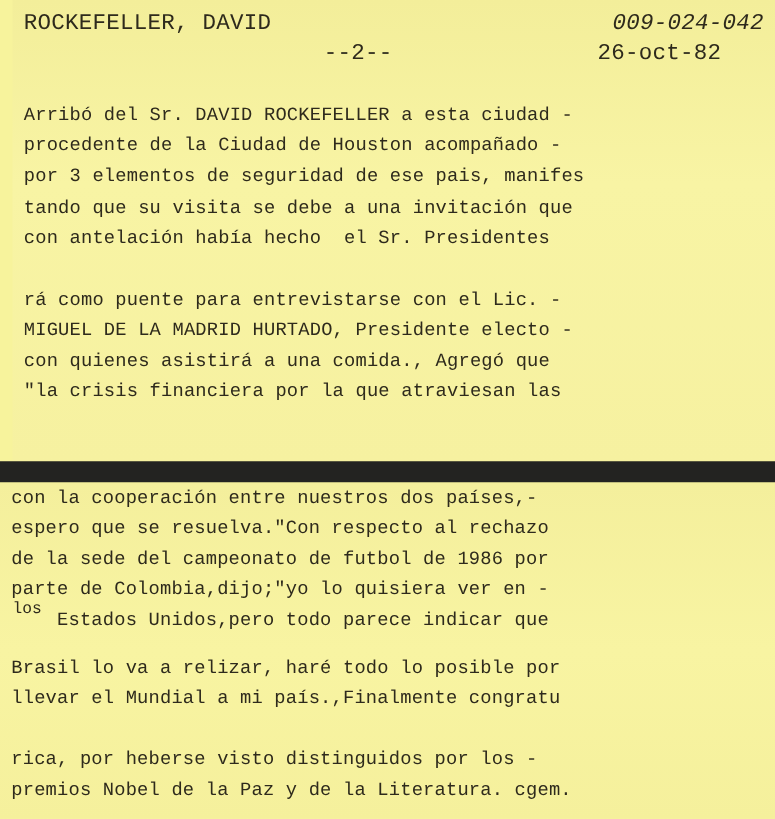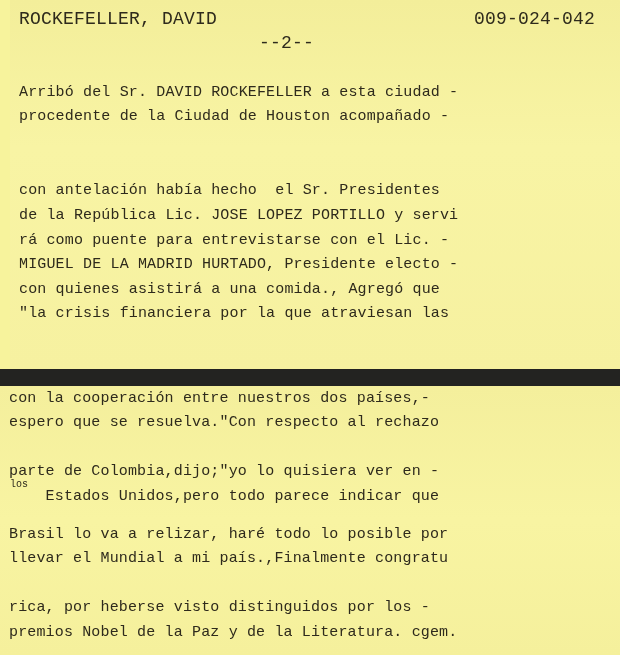--- a/index.html
+++ b/index.html
@@ -19,45 +19,48 @@
   .divider {
     position: absolute; left: 0; top: 369px; width: 620px; height: 17px;
     background: #232321;
   }
   .hdr {
     position: absolute; font-size: 18px; letter-spacing: 0.2px; white-space: nowrap;
   }
   .line {
     position: absolute; left: 9px; font-size: 15px; white-space: pre; letter-spacing: 0.15px;
   }
-  .sub { position: absolute; font-size: 10px; left: 10px; }
+  .sub { position: absolute; font-size: 13px; left: 10px; }
 </style>
 </head>
 <body>
 
 <div class="card card-top">
   <div class="hdr" style="left:9px; top:9px;">ROCKEFELLER, DAVID</div>
-  <div class="hdr" style="left:464px; top:9px;">009-024-042</div>
+  <div class="hdr" style="left:480px; top:9px;font-style:italic;">009-024-042</div>
   <div class="hdr" style="left:249px; top:33px;">--2--</div>
+  <div class="hdr" style="left:468px; top:33px;">26-oct-82</div>
 
   <div class="line" style="top:84px">Arribó del Sr. DAVID ROCKEFELLER a esta ciudad -</div>
   <div class="line" style="top:108px">procedente de la Ciudad de Houston acompañado -</div>
+  <div class="line" style="top:133px">por 3 elementos de seguridad de ese pais, manifes</div>
+  <div class="line" style="top:158px">tando que su visita se debe a una invitación que</div>
   <div class="line" style="top:182px">con antelación había hecho  el Sr. Presidentes</div>
-  <div class="line" style="top:207px">de la República Lic. JOSE LOPEZ PORTILLO y servi</div>
   <div class="line" style="top:232px">rá como puente para entrevistarse con el Lic. -</div>
   <div class="line" style="top:256px">MIGUEL DE LA MADRID HURTADO, Presidente electo -</div>
   <div class="line" style="top:281px">con quienes asistirá a una comida., Agregó que</div>
   <div class="line" style="top:305px">"la crisis financiera por la que atraviesan las</div>
 </div>
 
 <div class="divider"></div>
 
 <div class="card card-bottom">
   <div class="line" style="top:4px">con la cooperación entre nuestros dos países,-</div>
   <div class="line" style="top:28px">espero que se resuelva."Con respecto al rechazo</div>
+  <div class="line" style="top:53px">de la sede del campeonato de futbol de 1986 por</div>
   <div class="line" style="top:77px">parte de Colombia,dijo;"yo lo quisiera ver en -</div>
   <div class="sub" style="top:93px">los</div>
   <div class="line" style="top:102px">    Estados Unidos,pero todo parece indicar que</div>
   <div class="line" style="top:140px">Brasil lo va a relizar, haré todo lo posible por</div>
   <div class="line" style="top:164px">llevar el Mundial a mi país.,Finalmente congratu</div>
   <div class="line" style="top:213px">rica, por heberse visto distinguidos por los -</div>
   <div class="line" style="top:238px">premios Nobel de la Paz y de la Literatura. cgem.</div>
 </div>
 
 </body></html>

